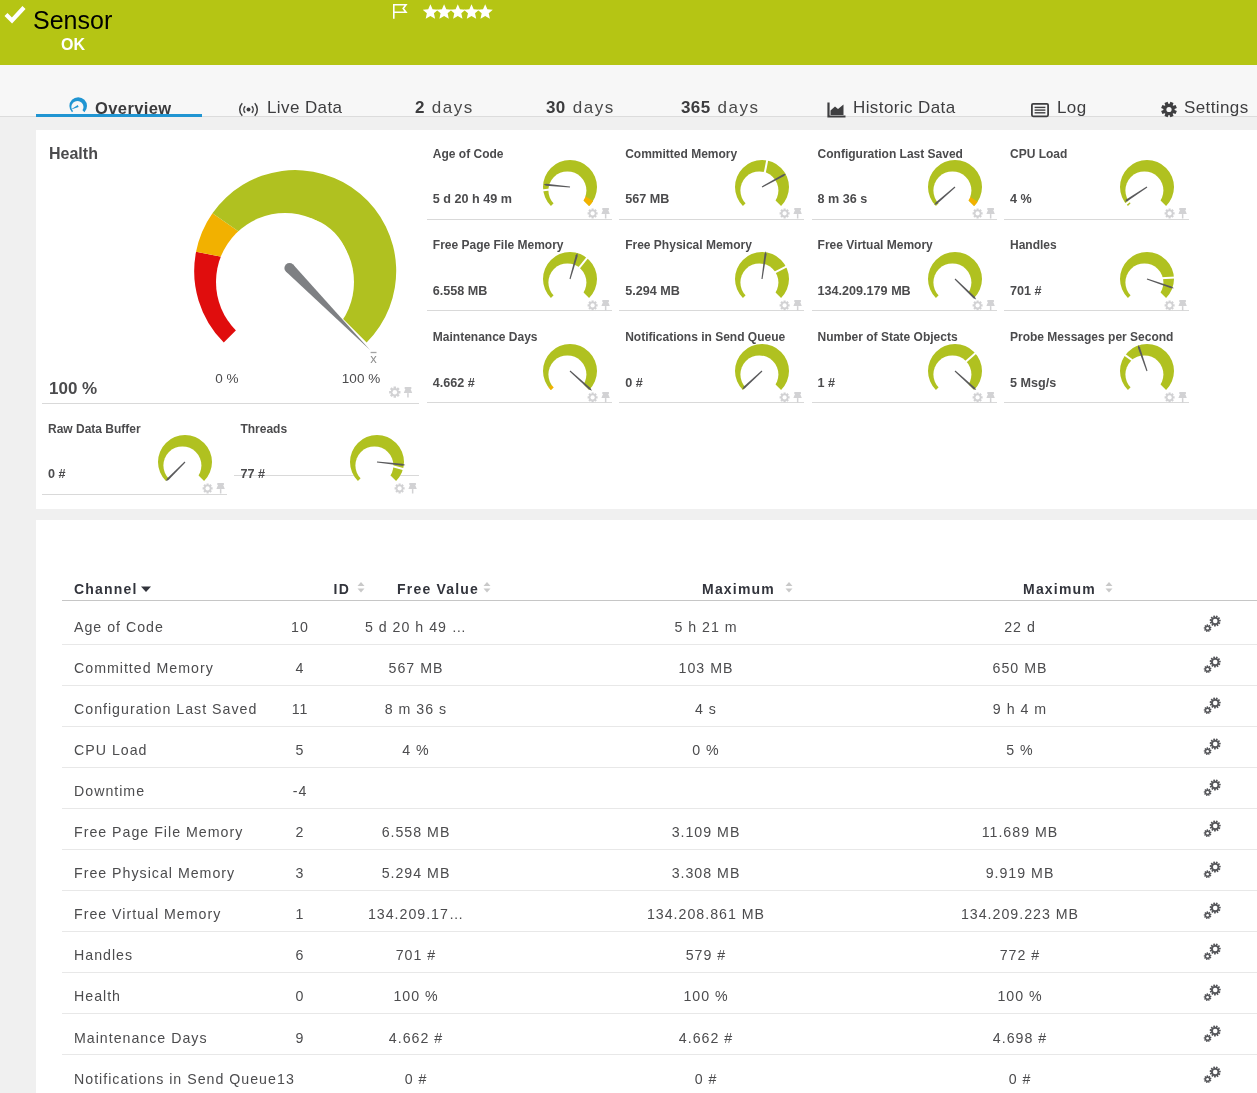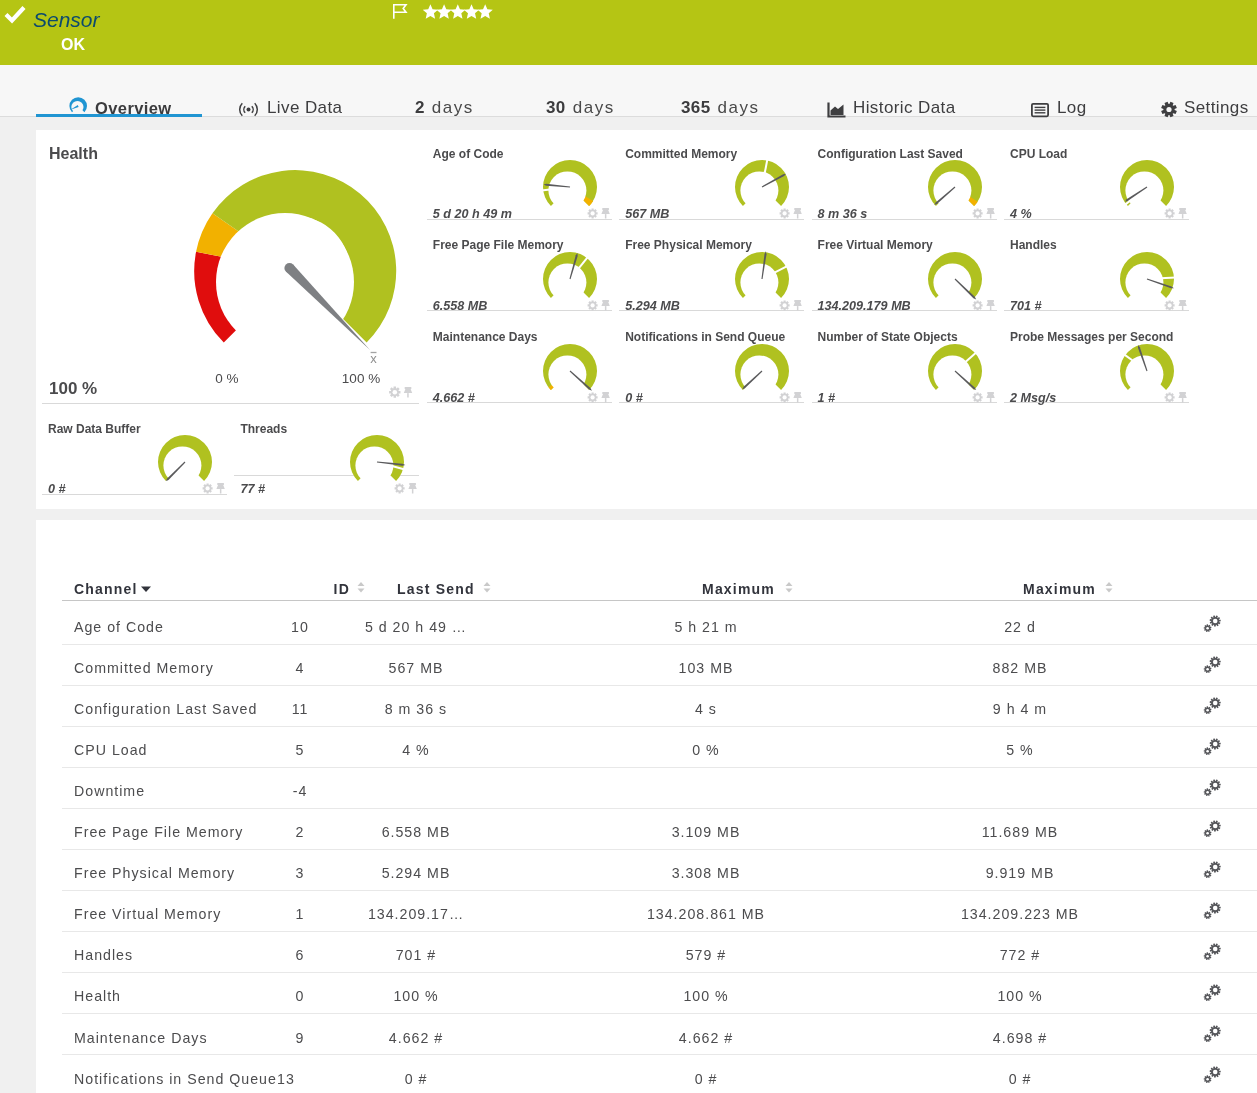--- a/index.html
+++ b/index.html
@@ -1,30 +1,30 @@
 <!DOCTYPE html>
 <html><head><meta charset="utf-8"><style>
 * { margin:0; padding:0; box-sizing:border-box; }
 html,body { width:1257px; height:1093px; overflow:hidden; font-family:"Liberation Sans", sans-serif; }
 #page { position:relative; width:1257px; height:1093px; background:#f0f0f0; }
 #banner { position:absolute; left:0; top:0; width:1257px; height:65px; background:#b5c514; }
-#banner .sensor { position:absolute; left:33px; top:9.5px; font-size:21px; line-height:20px; font-style:italic; color:#0c4a6e; }
+#banner .sensor { position:absolute; left:33px; top:9.5px; font-size:25px; line-height:20px; color:#000000; }
 #banner .title { position:absolute; left:107px; top:8.5px; font-size:22px; line-height:22px; font-weight:bold; color:#fff; }
 #banner .ok { position:absolute; left:61px; top:38px; font-size:16px; line-height:13px; font-weight:bold; color:#fff; }
 #tabbar { position:absolute; left:0; top:65px; width:1257px; height:52px; background:#f7f7f7; border-bottom:1px solid #dcdcdc; }
 .tab { position:absolute; top:22.3px; height:31px; display:flex; align-items:flex-end; font-size:17px; letter-spacing:0.4px; color:#3e3e40; white-space:nowrap; }
 .tab b { font-weight:bold; color:#3c3c3e; }
 .tab .lt { color:#4a4a4a; margin-left:7px; letter-spacing:1.5px; }
 #ovl { position:absolute; left:36px; top:113.6px; width:166px; height:3px; background:#2095d2; }
 .panel { position:absolute; background:#fff; }
 #panel1 { left:36px; top:130px; width:1221px; height:379px; }
 #panel2 { left:36px; top:520px; width:1221px; height:573px; }
 .tile { position:absolute; border-bottom:1px solid #d9d9d9; }
 .ttitle { position:absolute; left:6px; top:17.5px; font-size:12px; line-height:12px; font-weight:bold; color:#4b4b4d; white-space:nowrap; }
-.tvalue { position:absolute; left:6px; top:78px; font-size:12.6px; line-height:12.6px; font-weight:bold; color:#4b4b4d; white-space:nowrap;font-style:italic; }
+.tvalue { position:absolute; left:6px; top:63px; font-size:12.6px; line-height:12.6px; font-weight:bold; color:#4b4b4d; white-space:nowrap; }
 #healthtile { position:absolute; left:42px; top:130px; width:377px; height:274px; border-bottom:1px solid #d9d9d9; }
 #healthtile .htitle { position:absolute; left:7px; top:18px; font-size:16px; line-height:12px; font-weight:bold; color:#4b4b4d; }
 #healthtile .hvalue { position:absolute; left:7px; top:252.5px; font-size:17px; line-height:12px; font-weight:bold; color:#4b4b4d; }
 #healthtile .axl { position:absolute; top:241px; font-size:13.5px; color:#4b4b4d; }
 .hdr { position:absolute; top:581.5px; font-size:14px; letter-spacing:1.2px; line-height:14px; font-weight:bold; color:#32343c; white-space:nowrap; }
 .cell { position:absolute; letter-spacing:1.0px; line-height:14px; color:#4c4c4e; font-size:14.2px; white-space:nowrap; }
 .cell.r { text-align:center; }
 .rsep { position:absolute; left:62px; width:1195px; height:1px; background:#e8e8e8; }
 #hdrline { position:absolute; left:62px; top:600px; width:1195px; height:1px; background:#c6c6c6; }
 </style></head>
@@ -303,21 +303,21 @@
       </svg>
     </div>
 <div class="tile" style="left:1004.0px;top:313.6px;width:185px;height:89.5px">
       <div class="ttitle">Probe Messages per Second</div>
       <svg width="60" height="62" viewBox="0 0 60 62" style="position:absolute;left:113px;top:27px">
         <path d="M10.91 49.09 A27 27 0 1 1 49.09 49.09 L38.49 38.49 A12 12 0 1 0 21.51 38.49 Z" fill="#b0c120"></path>
         <circle cx="27.4" cy="33.4" r="19" fill="#ffffff"></circle>
         <line x1="19.08" y1="22.06" x2="6.70" y2="13.07" stroke="#ffffff" stroke-width="2.0"></line>
         <polygon points="30.52,29.82 22.89,6.27 21.05,4.00 21.00,6.92 29.48,30.18" fill="#5a5a5c"></polygon>
       </svg>
-      <div class="tvalue">2 Msg/s</div>
+      <div class="tvalue">5 Msg/s</div>
       <svg width="36" height="22" viewBox="0 0 36 22" style="position:absolute;left:151px;top:72px">
         <polygon points="19.59,12.47 19.59,10.33 18.11,10.23 17.91,9.74 18.88,8.63 17.37,7.12 16.26,8.09 15.77,7.89 15.67,6.41 13.53,6.41 13.43,7.89 12.94,8.09 11.83,7.12 10.32,8.63 11.29,9.74 11.09,10.23 9.61,10.33 9.61,12.47 11.09,12.57 11.29,13.06 10.32,14.17 11.83,15.68 12.94,14.71 13.43,14.91 13.53,16.39 15.67,16.39 15.77,14.91 16.26,14.71 17.37,15.68 18.88,14.17 17.91,13.06 18.11,12.57" fill="#d2d2d4"></polygon>
         <circle cx="14.6" cy="11.4" r="2.1" fill="#ffffff"></circle>
         <rect x="24.3" y="6.0" width="6.6" height="2.0" fill="#d2d2d4"></rect>
         <polygon points="25.0,8.0 30.2,8.0 31.8,12.1 23.4,12.1" fill="#d2d2d4"></polygon>
         <rect x="26.9" y="12.1" width="1.5" height="4.4" fill="#d2d2d4"></rect>
       </svg>
     </div>
 <div class="tile" style="left:42.0px;top:405.4px;width:185px;height:89.5px">
       <div class="ttitle">Raw Data Buffer</div>
@@ -356,21 +356,21 @@
   <div class="panel" id="panel2"></div>
   <div class="hdr" style="left:74px">Channel</div>
   <svg width="12" height="8" viewBox="0 0 12 8" style="position:absolute;left:140px;top:585px">
       <polygon points="1,1.5 11,1.5 6,7" fill="#32343c"></polygon>
     </svg>
   <div class="hdr" style="left:250px;width:100px;text-align:right">ID</div>
   <svg width="14" height="13" viewBox="0 0 14 13" style="position:absolute;left:354px;top:581px">
       <polygon points="3.5,5 7,1 10.5,5" fill="#c9c9c9"></polygon>
       <polygon points="3.5,7.5 10.5,7.5 7,11.5" fill="#c9c9c9"></polygon>
     </svg>
-  <div class="hdr" style="left:397px">Last Send</div>
+  <div class="hdr" style="left:397px">Free Value</div>
   <svg width="14" height="13" viewBox="0 0 14 13" style="position:absolute;left:480px;top:581px">
       <polygon points="3.5,5 7,1 10.5,5" fill="#c9c9c9"></polygon>
       <polygon points="3.5,7.5 10.5,7.5 7,11.5" fill="#c9c9c9"></polygon>
     </svg>
   <div class="hdr" style="left:606px;width:169px;text-align:right">Maximum</div>
   <svg width="14" height="13" viewBox="0 0 14 13" style="position:absolute;left:782px;top:581px">
       <polygon points="3.5,5 7,1 10.5,5" fill="#c9c9c9"></polygon>
       <polygon points="3.5,7.5 10.5,7.5 7,11.5" fill="#c9c9c9"></polygon>
     </svg>
   <div class="hdr" style="left:920px;width:176px;text-align:right">Maximum</div>
@@ -388,21 +388,21 @@
       <polygon points="17.79,7.37 17.64,5.66 16.00,5.74 15.84,5.35 17.10,4.29 16.05,2.93 14.71,3.89 14.37,3.64 14.86,2.07 13.24,1.50 12.63,3.02 12.21,3.00 11.78,1.42 10.10,1.81 10.41,3.42 10.05,3.63 8.82,2.53 7.63,3.77 8.76,4.96 8.57,5.33 6.94,5.07 6.61,6.75 8.20,7.14 8.24,7.56 6.73,8.21 7.36,9.82 8.91,9.28 9.17,9.61 8.26,10.98 9.65,11.99 10.67,10.69 11.06,10.83 11.03,12.48 12.75,12.57 12.91,10.94 13.32,10.84 14.18,12.24 15.68,11.39 14.92,9.93 15.22,9.63 16.70,10.34 17.50,8.81 16.07,7.99 16.16,7.58" fill="#55565a"></polygon>
       <circle cx="12.2" cy="7.0" r="2.3" fill="#ffffff"></circle>
       <polygon points="8.49,13.91 8.11,12.50 6.91,12.80 6.71,12.51 7.40,11.48 6.20,10.64 5.46,11.64 5.13,11.55 4.99,10.32 3.54,10.45 3.62,11.68 3.30,11.83 2.41,10.97 1.37,12.01 2.23,12.90 2.08,13.22 0.85,13.14 0.72,14.59 1.95,14.73 2.04,15.06 1.04,15.80 1.88,17.00 2.91,16.31 3.20,16.51 2.90,17.71 4.31,18.09 4.66,16.90 5.01,16.87 5.56,17.98 6.88,17.36 6.38,16.23 6.63,15.98 7.76,16.48 8.38,15.16 7.27,14.61 7.30,14.26" fill="#55565a"></polygon>
       <circle cx="4.6" cy="14.2" r="1.3" fill="#ffffff"></circle>
     </svg>
     <div class="rsep" style="top:643.7px"></div>
 <div class="cell" style="left:74px;top:661.0px">Committed Memory</div>
     <div class="cell r" style="left:250px;width:100px;top:661.0px">4</div>
     <div class="cell r" style="left:341px;width:150px;top:661.0px">567 MB</div>
     <div class="cell r" style="left:606px;width:200px;top:661.0px">103 MB</div>
-    <div class="cell r" style="left:920px;width:200px;top:661.0px">882 MB</div>
+    <div class="cell r" style="left:920px;width:200px;top:661.0px">650 MB</div>
     <svg width="20" height="20" viewBox="0 0 20 20" style="position:absolute;left:1203px;top:654.6999999999999px">
       <polygon points="17.79,7.37 17.64,5.66 16.00,5.74 15.84,5.35 17.10,4.29 16.05,2.93 14.71,3.89 14.37,3.64 14.86,2.07 13.24,1.50 12.63,3.02 12.21,3.00 11.78,1.42 10.10,1.81 10.41,3.42 10.05,3.63 8.82,2.53 7.63,3.77 8.76,4.96 8.57,5.33 6.94,5.07 6.61,6.75 8.20,7.14 8.24,7.56 6.73,8.21 7.36,9.82 8.91,9.28 9.17,9.61 8.26,10.98 9.65,11.99 10.67,10.69 11.06,10.83 11.03,12.48 12.75,12.57 12.91,10.94 13.32,10.84 14.18,12.24 15.68,11.39 14.92,9.93 15.22,9.63 16.70,10.34 17.50,8.81 16.07,7.99 16.16,7.58" fill="#55565a"></polygon>
       <circle cx="12.2" cy="7.0" r="2.3" fill="#ffffff"></circle>
       <polygon points="8.49,13.91 8.11,12.50 6.91,12.80 6.71,12.51 7.40,11.48 6.20,10.64 5.46,11.64 5.13,11.55 4.99,10.32 3.54,10.45 3.62,11.68 3.30,11.83 2.41,10.97 1.37,12.01 2.23,12.90 2.08,13.22 0.85,13.14 0.72,14.59 1.95,14.73 2.04,15.06 1.04,15.80 1.88,17.00 2.91,16.31 3.20,16.51 2.90,17.71 4.31,18.09 4.66,16.90 5.01,16.87 5.56,17.98 6.88,17.36 6.38,16.23 6.63,15.98 7.76,16.48 8.38,15.16 7.27,14.61 7.30,14.26" fill="#55565a"></polygon>
       <circle cx="4.6" cy="14.2" r="1.3" fill="#ffffff"></circle>
     </svg>
     <div class="rsep" style="top:684.8px"></div>
 <div class="cell" style="left:74px;top:702.0px">Configuration Last Saved</div>
     <div class="cell r" style="left:250px;width:100px;top:702.0px">11</div>
     <div class="cell r" style="left:341px;width:150px;top:702.0px">8 m 36 s</div>

